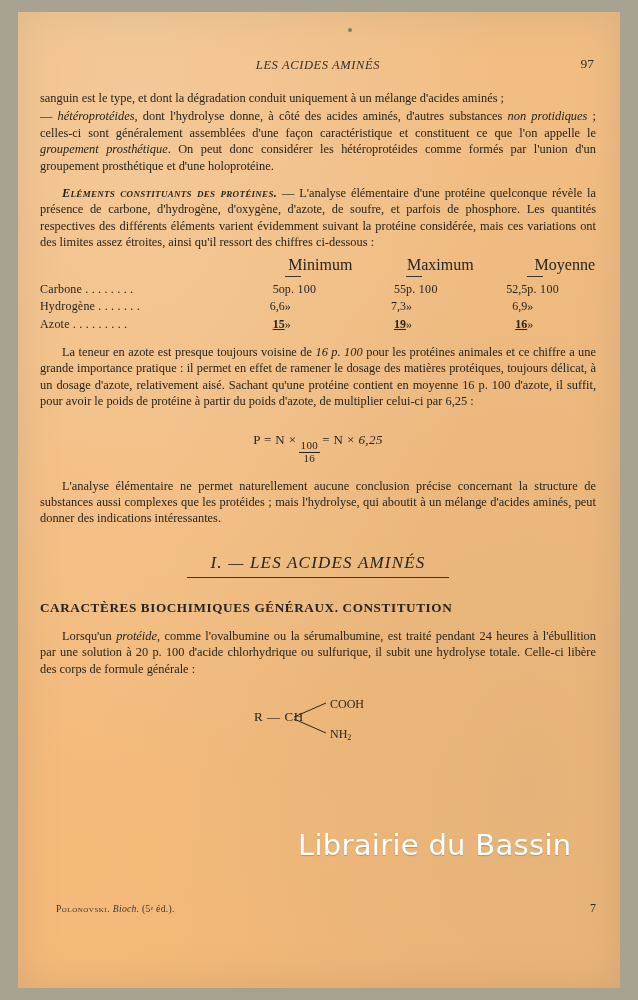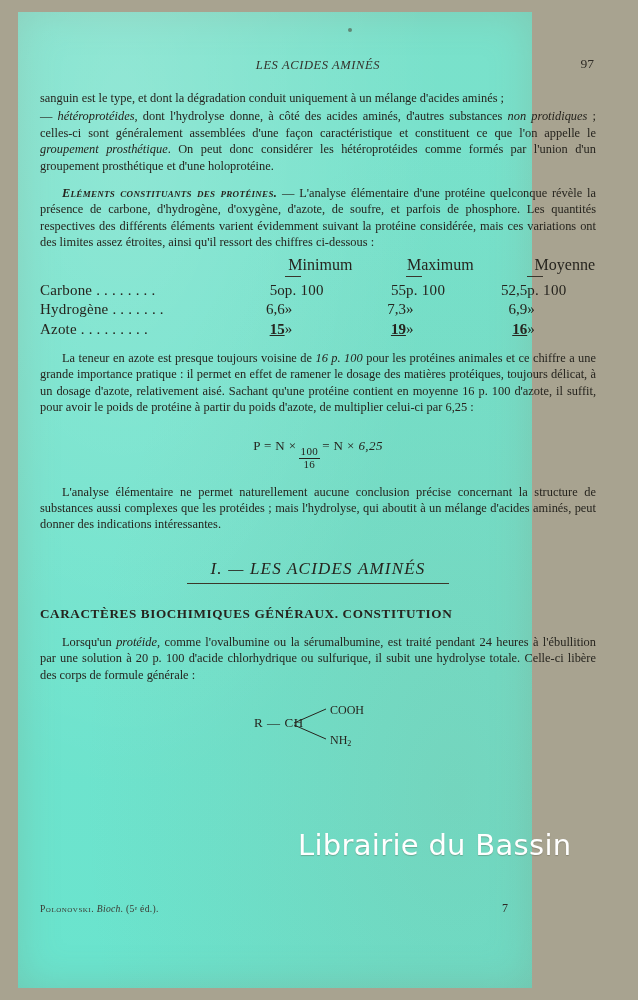--- a/index.html
+++ b/index.html
@@ -10,23 +10,23 @@
     width: 638px;
     height: 1000px;
     background: #a8a390;
     font-family: "Liberation Serif", serif;
     overflow: hidden;
   }
   .page {
     position: absolute;
     left: 18px;
     top: 12px;
-    width: 514px;
+    width: 602px;
     height: 976px;
-    background: #5eead4;
+    background: #fdba74;
     box-shadow: inset 0 0 40px rgba(120,112,90,0.25);
   }
   .paper-texture {
     position: absolute;
     inset: 0;
     background:
       radial-gradient(ellipse at 20% 10%, rgba(255,255,255,0.18), rgba(255,255,255,0) 55%),
       radial-gradient(ellipse at 85% 80%, rgba(150,140,110,0.16), rgba(255,255,255,0) 60%),
       linear-gradient(180deg, rgba(205,198,175,0.25), rgba(190,183,160,0.12));
     pointer-events: none;
@@ -97,21 +97,21 @@
   }
   table.analysis th .rule {
     display: block;
     width: 16px;
     height: 1px;
     background: #3a362d;
     margin: 2px auto 4px auto;
   }
   table.analysis td {
     padding: 1.2px 0;
-    font-size: 15px;
+    font-size: 12px;
     white-space: nowrap;
   }
   td.elname {
     width: 190px;
     letter-spacing: 0.2px;
   }
   td.num {
     text-align: right;
     width: 52px;
     padding-right: 4px;
@@ -192,21 +192,21 @@
     overflow: visible;
   }
   .colophon {
     position: absolute;
     left: 22px;
     bottom: 74px;
     font-size: 9.6px;
     letter-spacing: 0.3px;
     color: #3b3831;
   }
-  .colophon .pub { font-variant: small-caps; letter-spacing: 0.5px; }
+  .colophon .pub { font-variant: small-caps; letter-spacing: 0.5px; margin-left: 16px; }
   .colophon .work { font-style: italic; }
   .sig {
     position: absolute;
     right: 24px;
     bottom: 72px;
     font-size: 12px;
     color: #2e2b25;
   }
   .watermark {
     position: absolute;

